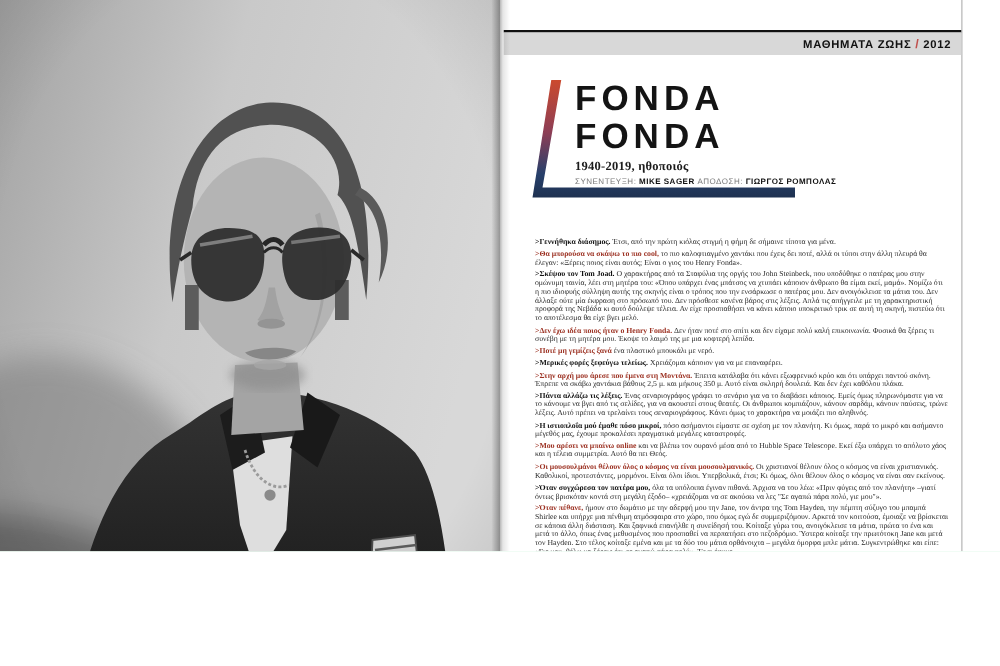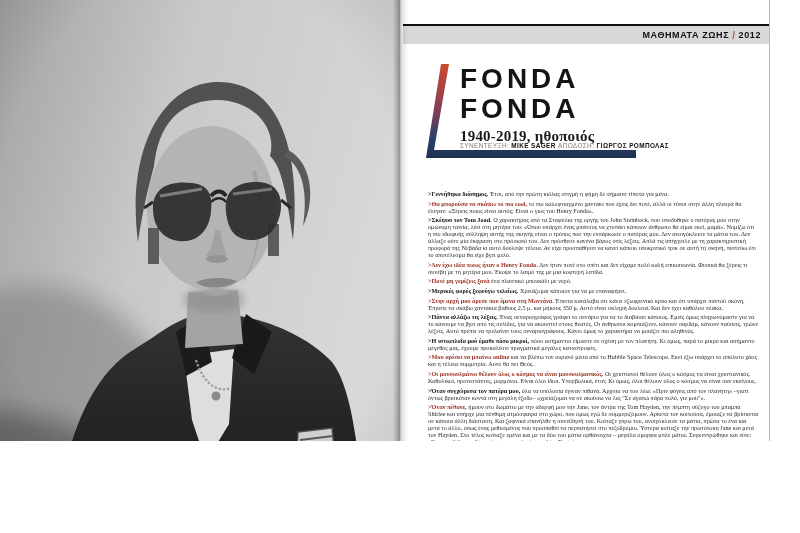--- a/index.html
+++ b/index.html
@@ -24,21 +24,21 @@
   .kicker-band .k-txt{font-size:9px;font-weight:700;letter-spacing:.6px;color:#111;}
   .kicker-band .k-slash{font-size:10px;font-weight:700;margin:0 3px;}
 
   .masthead{position:absolute;left:24px;top:62px;width:232px;height:100px;}
   .masthead .stripe{position:absolute;left:0;top:0;}
   .title-line{position:absolute;left:36px;font-weight:900;font-size:28px;line-height:30px;
               letter-spacing:4px;color:#141414;}
   .title-1{top:2px;}
   .title-2{top:32px;}
   .subtitle{position:absolute;left:36px;top:66px;font-family:"Liberation Serif",serif;
-            font-weight:700;font-size:15px;color:#1b1b1b;letter-spacing:.2px;}
+            font-weight:700;font-size:10px;color:#1b1b1b;letter-spacing:.2px;}
   .credits{position:absolute;left:36px;top:80px;font-size:6.4px;letter-spacing:.4px;
            color:#7a7a7a;white-space:nowrap;}
   .credits b{color:#101010;font-weight:700;}
 
   .article{position:absolute;left:28px;top:190px;width:331px;}
   .para{margin:0 0 2.6px 0;font-family:"Liberation Serif",serif;font-size:6.2px;
         line-height:7px;color:#2a2a2a;}
   .lead{font-weight:700;}
   .lead-black{color:#111;}
   .lead-red{color:#9c3122;}

